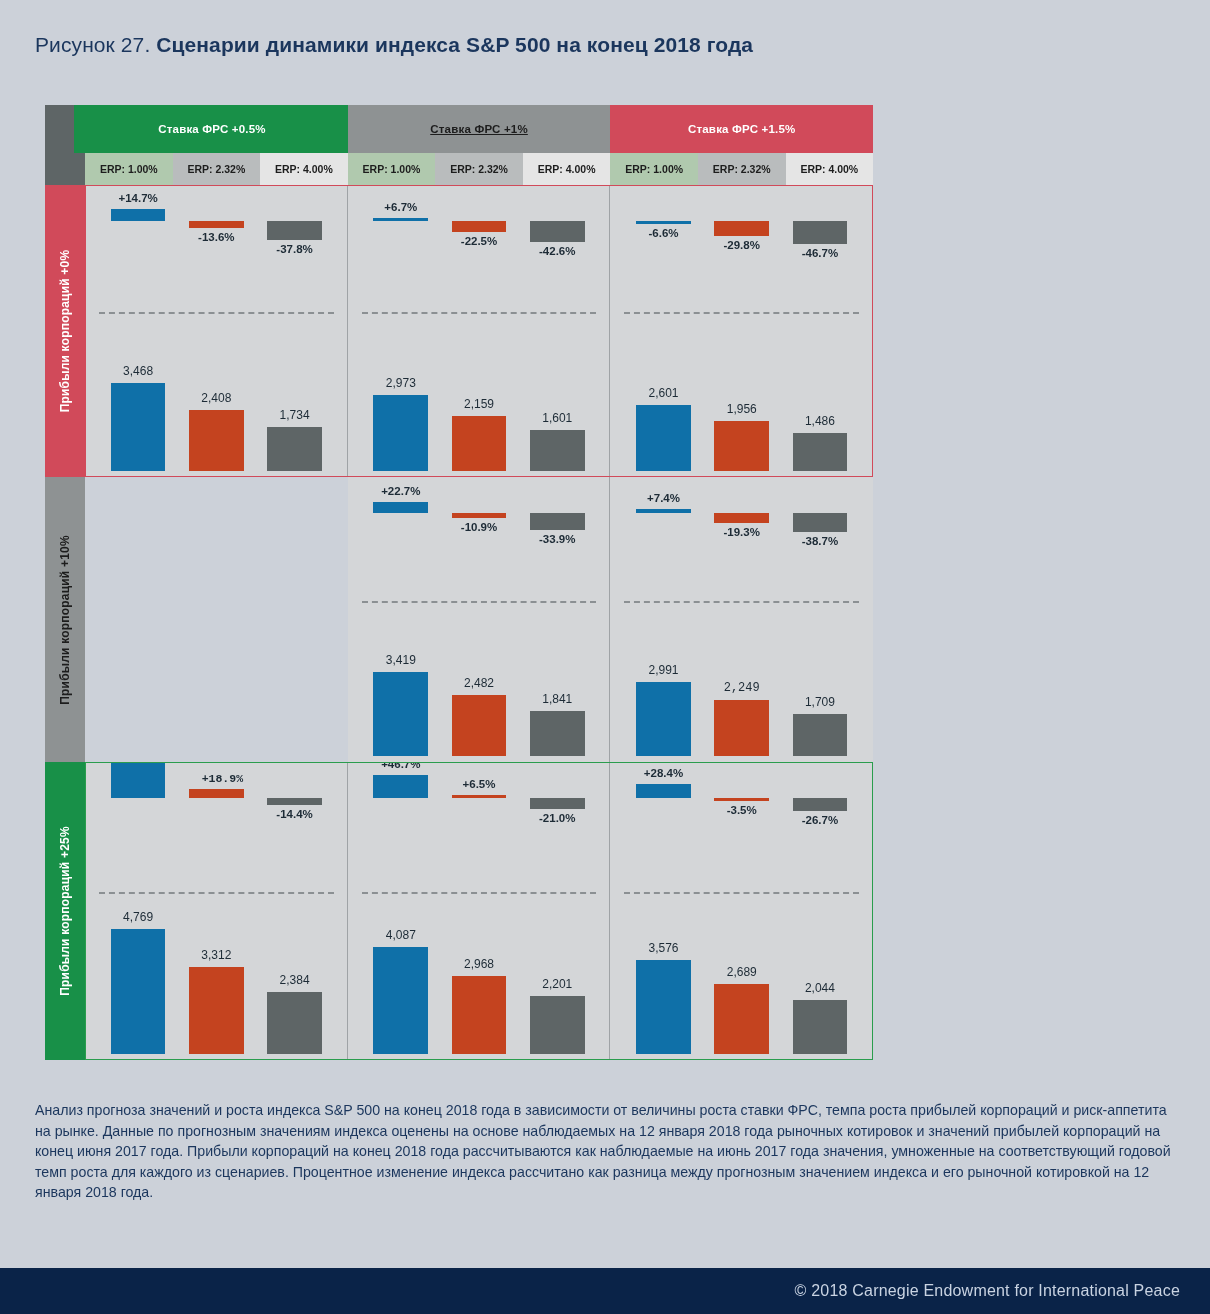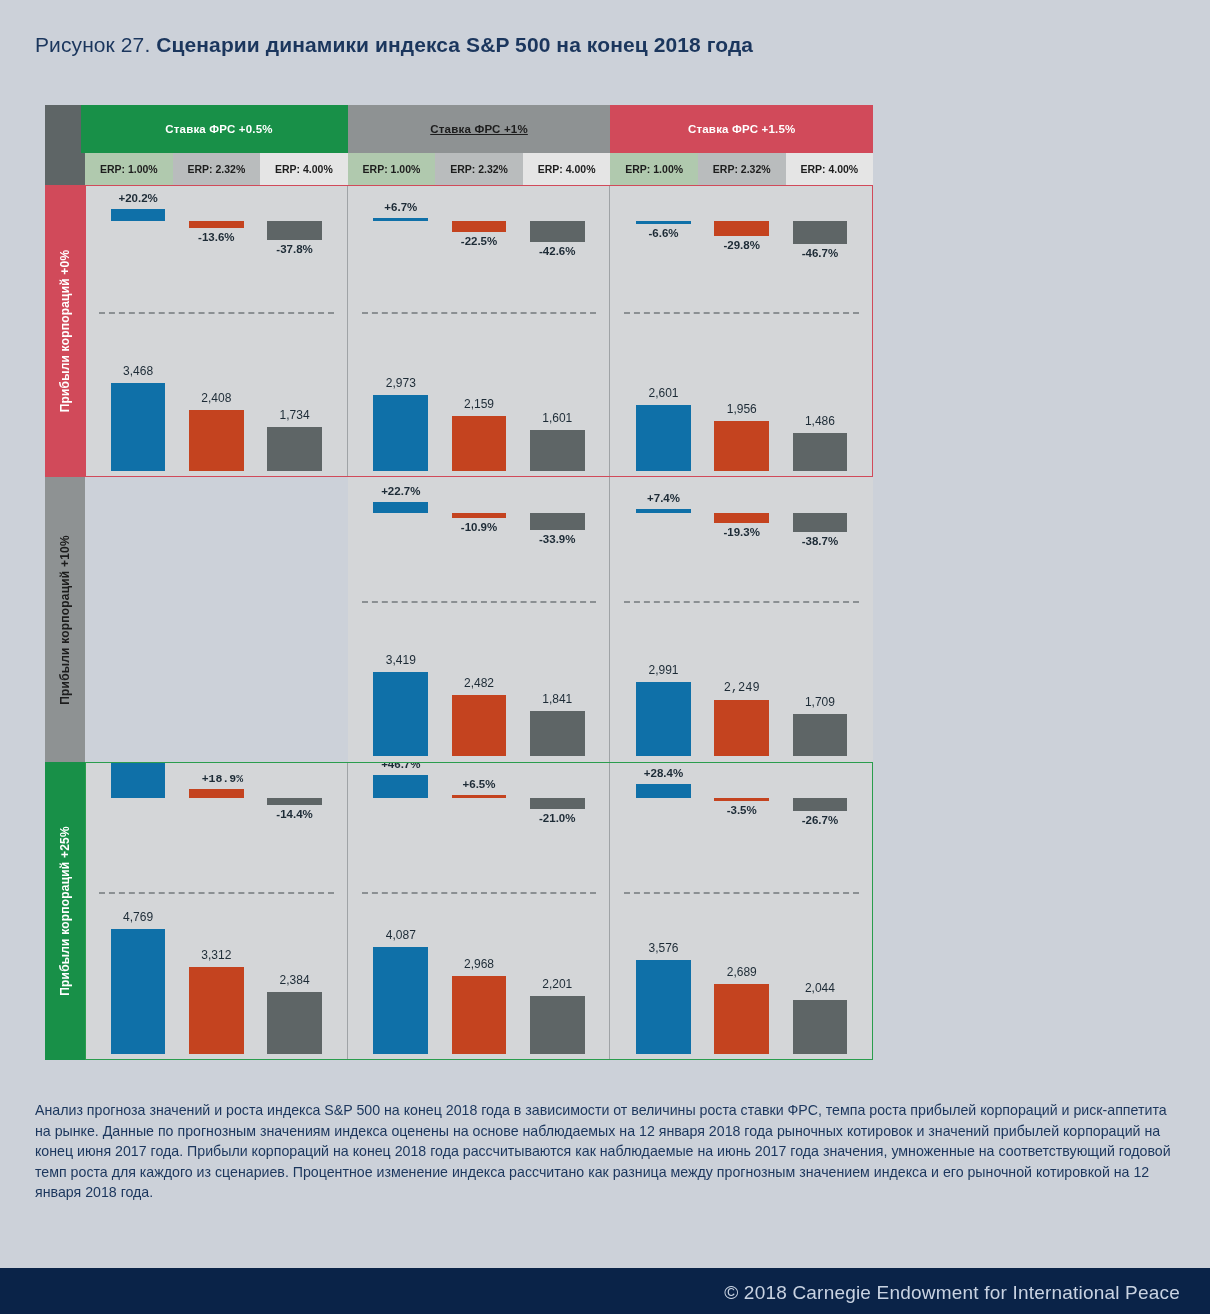--- a/index.html
+++ b/index.html
@@ -92,34 +92,34 @@
     position:absolute;left:35px;top:1100px;width:1150px;
     font-size:14.2px;line-height:20.6px;color:#1b365d;
   }
   
   #footer{
     position:absolute;left:0;bottom:0;width:1210px;height:46px;
     background:#0a2348;
   }
   #footer .cr{
     position:absolute;right:30px;top:14px;
-    font-size:19px;color:#c9d3e2;letter-spacing:.2px;
+    font-size:16px;color:#c9d3e2;letter-spacing:.2px;
   }
 </style>
 </head>
 <body>
 
 <div class="title-row">
   <span class="fig">Рисунок 27.</span>
   <span class="main">Сценарии динамики индекса S&amp;P 500 на конец 2018 года</span>
 </div>
 
 <div id="chart-frame">
   <div class="corner-cell"></div>
-<div class="scn-head g" style="left: 36px; width: 276px; justify-content: center;">
+<div class="scn-head g" style="left: 29px; width: 276px; justify-content: center;">
       <span>Ставка ФРС +0.5%</span>
     </div>
     <div class="erp-head e1" style="left: 40px; width: 87.5667px;">
       <span>ERP: 1.00%</span>
     </div>
     <div class="erp-head e2" style="left: 127.567px; width: 87.5667px;">
       <span>ERP: 2.32%</span>
     </div>
     <div class="erp-head e3" style="left: 215.133px; width: 87.5667px;">
       <span>ERP: 4.00%</span>
@@ -146,21 +146,21 @@
       <span>ERP: 2.32%</span>
     </div>
     <div class="erp-head e3" style="left: 740.533px; width: 87.5667px;">
       <span>ERP: 4.00%</span>
     </div>
     <div class="row-label r0" style="top: 80px; height: 292px;">
       <span>Прибыли корпораций +0%</span>
     </div>
     <div class="cell sep" style="left: 40px; top: 80px; width: 262.7px; height: 292px;">
       <div class="bar blue" style="left: 25.735px; width: 54.7633px; height: 12.25px; top: 23.75px;"></div>
-      <div class="blabel" style="left: 25.735px; width: 54.7633px; top: 6.75px;">+20.2%</div>
+      <div class="blabel" style="left: 25.735px; width: 54.7633px; top: 6.75px;">+14.7%</div>
       <div class="bar org" style="left: 103.968px; width: 54.7633px; height: 6.8px; top: 36px;"></div>
       <div class="blabel" style="left: 103.968px; width: 54.7633px; top: 45.8px;">-13.6%</div>
       <div class="bar gry" style="left: 182.202px; width: 54.7633px; height: 18.9px; top: 36px;"></div>
       <div class="blabel" style="left: 182.202px; width: 54.7633px; top: 57.9px;">-37.8%</div>
       <div class="dash" style="left: 14px; width: 234.7px; top: 127.02px;"></div>
       <div class="bar blue" style="left: 25.735px; width: 54.7633px; height: 88.4552px; top: 197.545px;"></div>
       <div class="vlabel" style="left: 25.735px; width: 54.7633px; top: 178.545px;">3,468</div>
       <div class="bar org" style="left: 103.968px; width: 54.7633px; height: 61.4187px; top: 224.581px;"></div>
       <div class="vlabel" style="left: 103.968px; width: 54.7633px; top: 205.581px;">2,408</div>
       <div class="bar gry" style="left: 182.202px; width: 54.7633px; height: 44.2276px; top: 241.772px;"></div>

